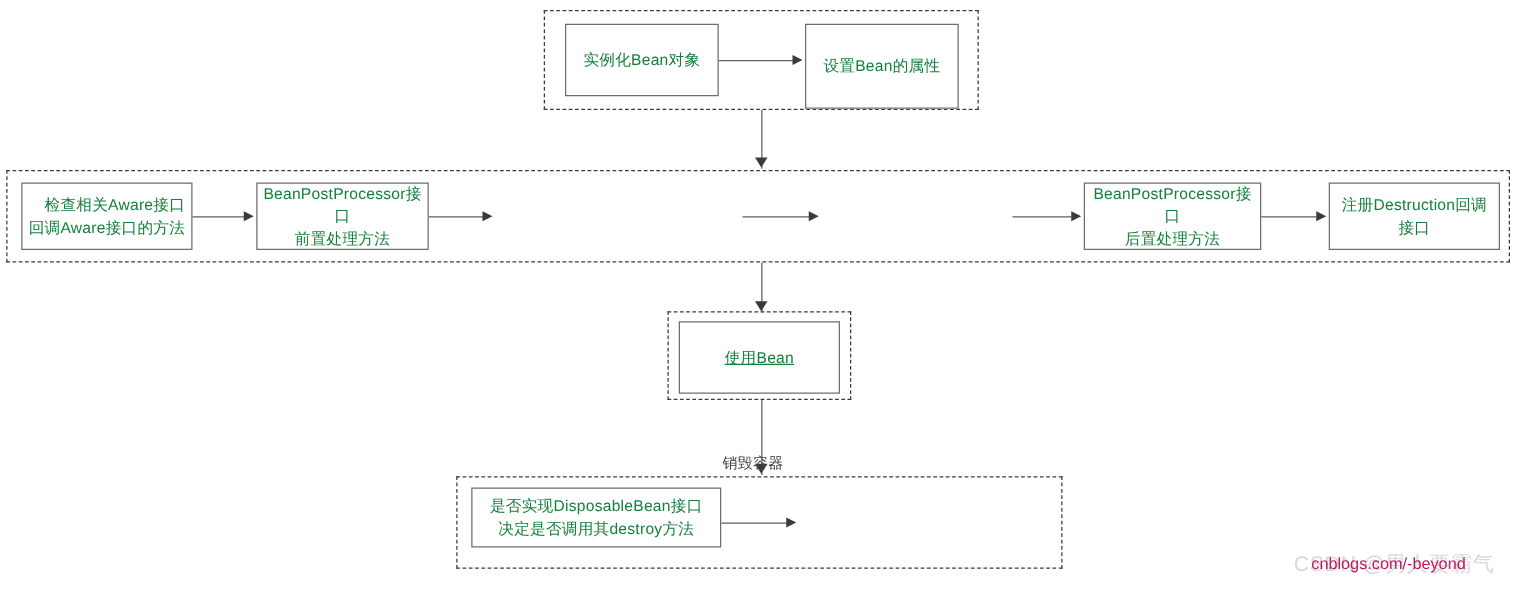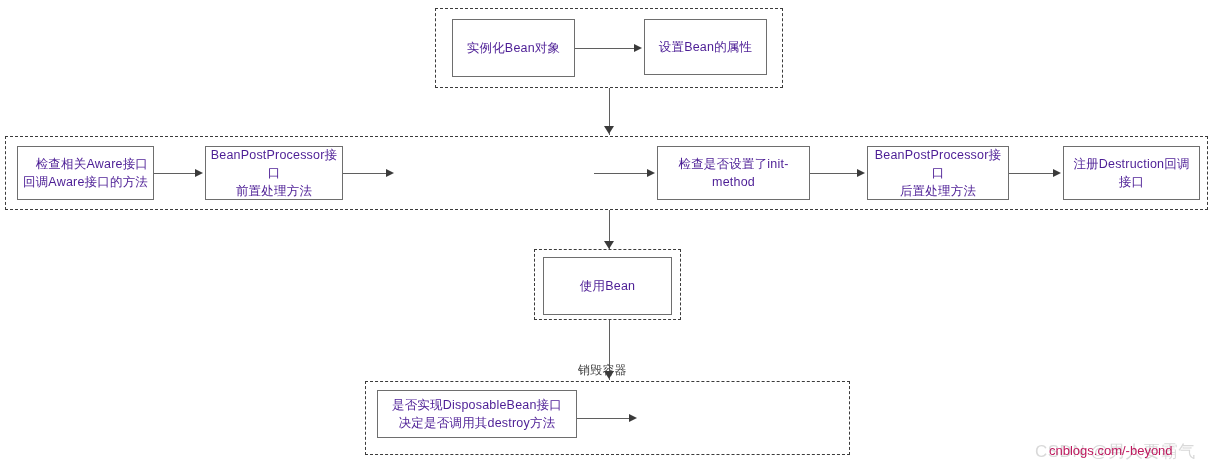--- a/index.html
+++ b/index.html
@@ -28,21 +28,21 @@
   
   .node {
     position: absolute;
     box-sizing: border-box;
     border: 1.5px solid #6e6e6e;
     background: #ffffff;
     display: flex;
     align-items: center;
     justify-content: center;
     text-align: center;
-    color: #4c1d95;
+    color: #15803d;
     font-size: 12.5px;
     line-height: 1.45;
     letter-spacing: 0.2px;
     white-space: pre-line;
     padding: 2px 4px;
   }
   .node-label {
     display: block;
     white-space: pre-line;
   }
@@ -103,21 +103,21 @@
 
   <div class="group" style="left:435px; top:8px; width:348px; height:80px;"></div>
 
   <div class="node" style="left:452px; top:19px; width:123px; height:58px;">
     <span class="node-label">实例化Bean对象</span>
   </div>
 
   <div class="conn-h" style="left:575px; top:48px; width:60px;"></div>
   <div class="arrow-r" style="left:634px; top:43.5px;"></div>
 
-  <div class="node" style="left:644px; top:19px; width:123px; height:56px;">
+  <div class="node" style="left:644px; top:19px; width:123px; height:68px;">
     <span class="node-label">设置Bean的属性</span>
   </div>
 
   <div class="conn-v" style="left:609px; top:88px; height:47px;"></div>
   <div class="arrow-d" style="left:604px; top:126px;"></div>
 
   <div class="group" style="left:5px; top:136px; width:1203px; height:74px;"></div>
 
   <div class="node" style="left:17px; top:146px; width:137px; height:54px;text-align:right;">
     <span class="node-label">检查相关Aware接口
@@ -132,23 +132,20 @@
 前置处理方法</span>
   </div>
 
   <div class="conn-h" style="left:343px; top:173px; width:44px;"></div>
   <div class="arrow-r" style="left:386px; top:168.5px;"></div>
 
 
   <div class="conn-h" style="left:594px; top:173px; width:54px;"></div>
   <div class="arrow-r" style="left:647px; top:168.5px;"></div>
 
-  <div class="node" style="left:657px; top:146px; width:153px; height:54px;">
-    <span class="node-label">检查是否设置了init-method</span>
-  </div>
 
   <div class="conn-h" style="left:810px; top:173px; width:48px;"></div>
   <div class="arrow-r" style="left:857px; top:168.5px;"></div>
 
   <div class="node" style="left:867px; top:146px; width:142px; height:54px;">
     <span class="node-label">BeanPostProcessor接口
 后置处理方法</span>
   </div>
 
   <div class="conn-h" style="left:1009px; top:173px; width:45px;"></div>
@@ -156,21 +153,21 @@
 
   <div class="node" style="left:1063px; top:146px; width:137px; height:54px;align-items:center;">
     <span class="node-label">注册Destruction回调接口</span>
   </div>
 
   <div class="conn-v" style="left:609px; top:210px; height:40px;"></div>
   <div class="arrow-d" style="left:604px; top:241px;"></div>
 
   <div class="group" style="left:534px; top:249px; width:147px; height:71px;"></div>
 
-  <div class="node" style="left:543px; top:257px; width:129px; height:58px;">
+  <div class="node" style="left:543px; top:257px; width:129px; height:58px;text-decoration:underline;">
     <span class="node-label">使用Bean</span>
   </div>
 
   <div class="conn-v" style="left:609px; top:320px; height:60px;"></div>
   <div class="arrow-d" style="left:604px; top:371px;"></div>
   <div class="edge-label" style="left:578px; top:339px;margin-top:23px;">销毁容器</div>
 
   <div class="group" style="left:365px; top:381px; width:485px; height:74px;"></div>
 
   <div class="node" style="left:377px; top:390px; width:200px; height:48px;">

